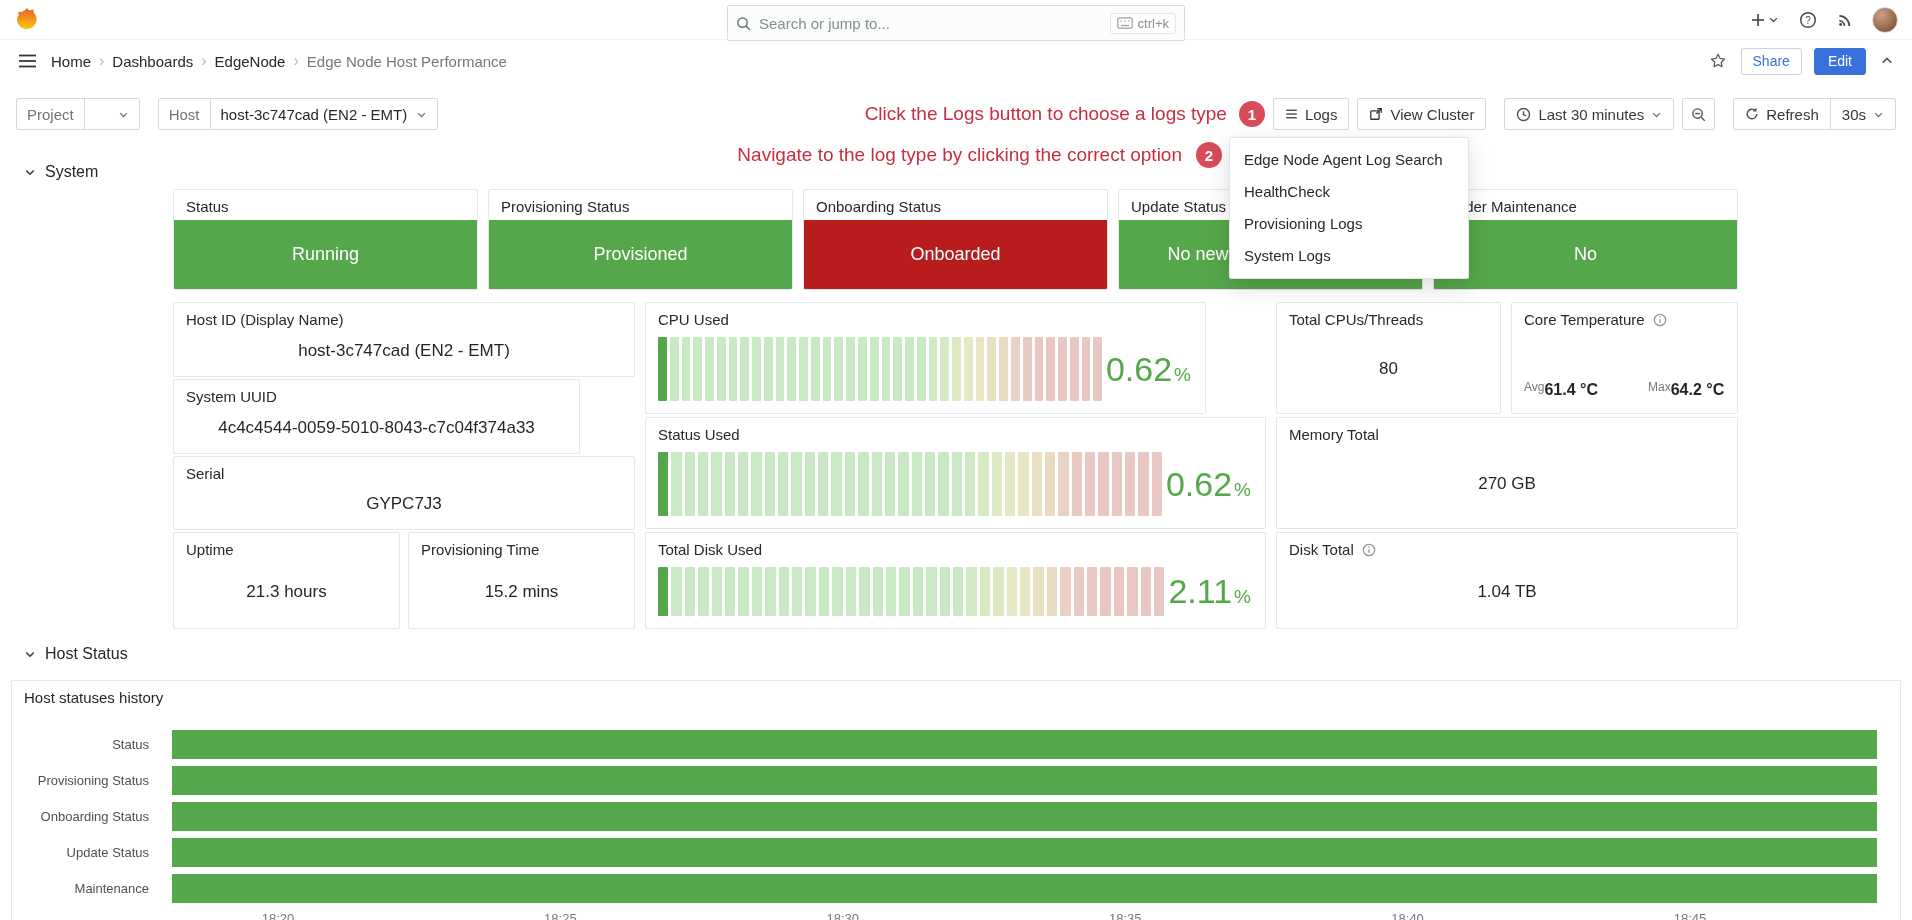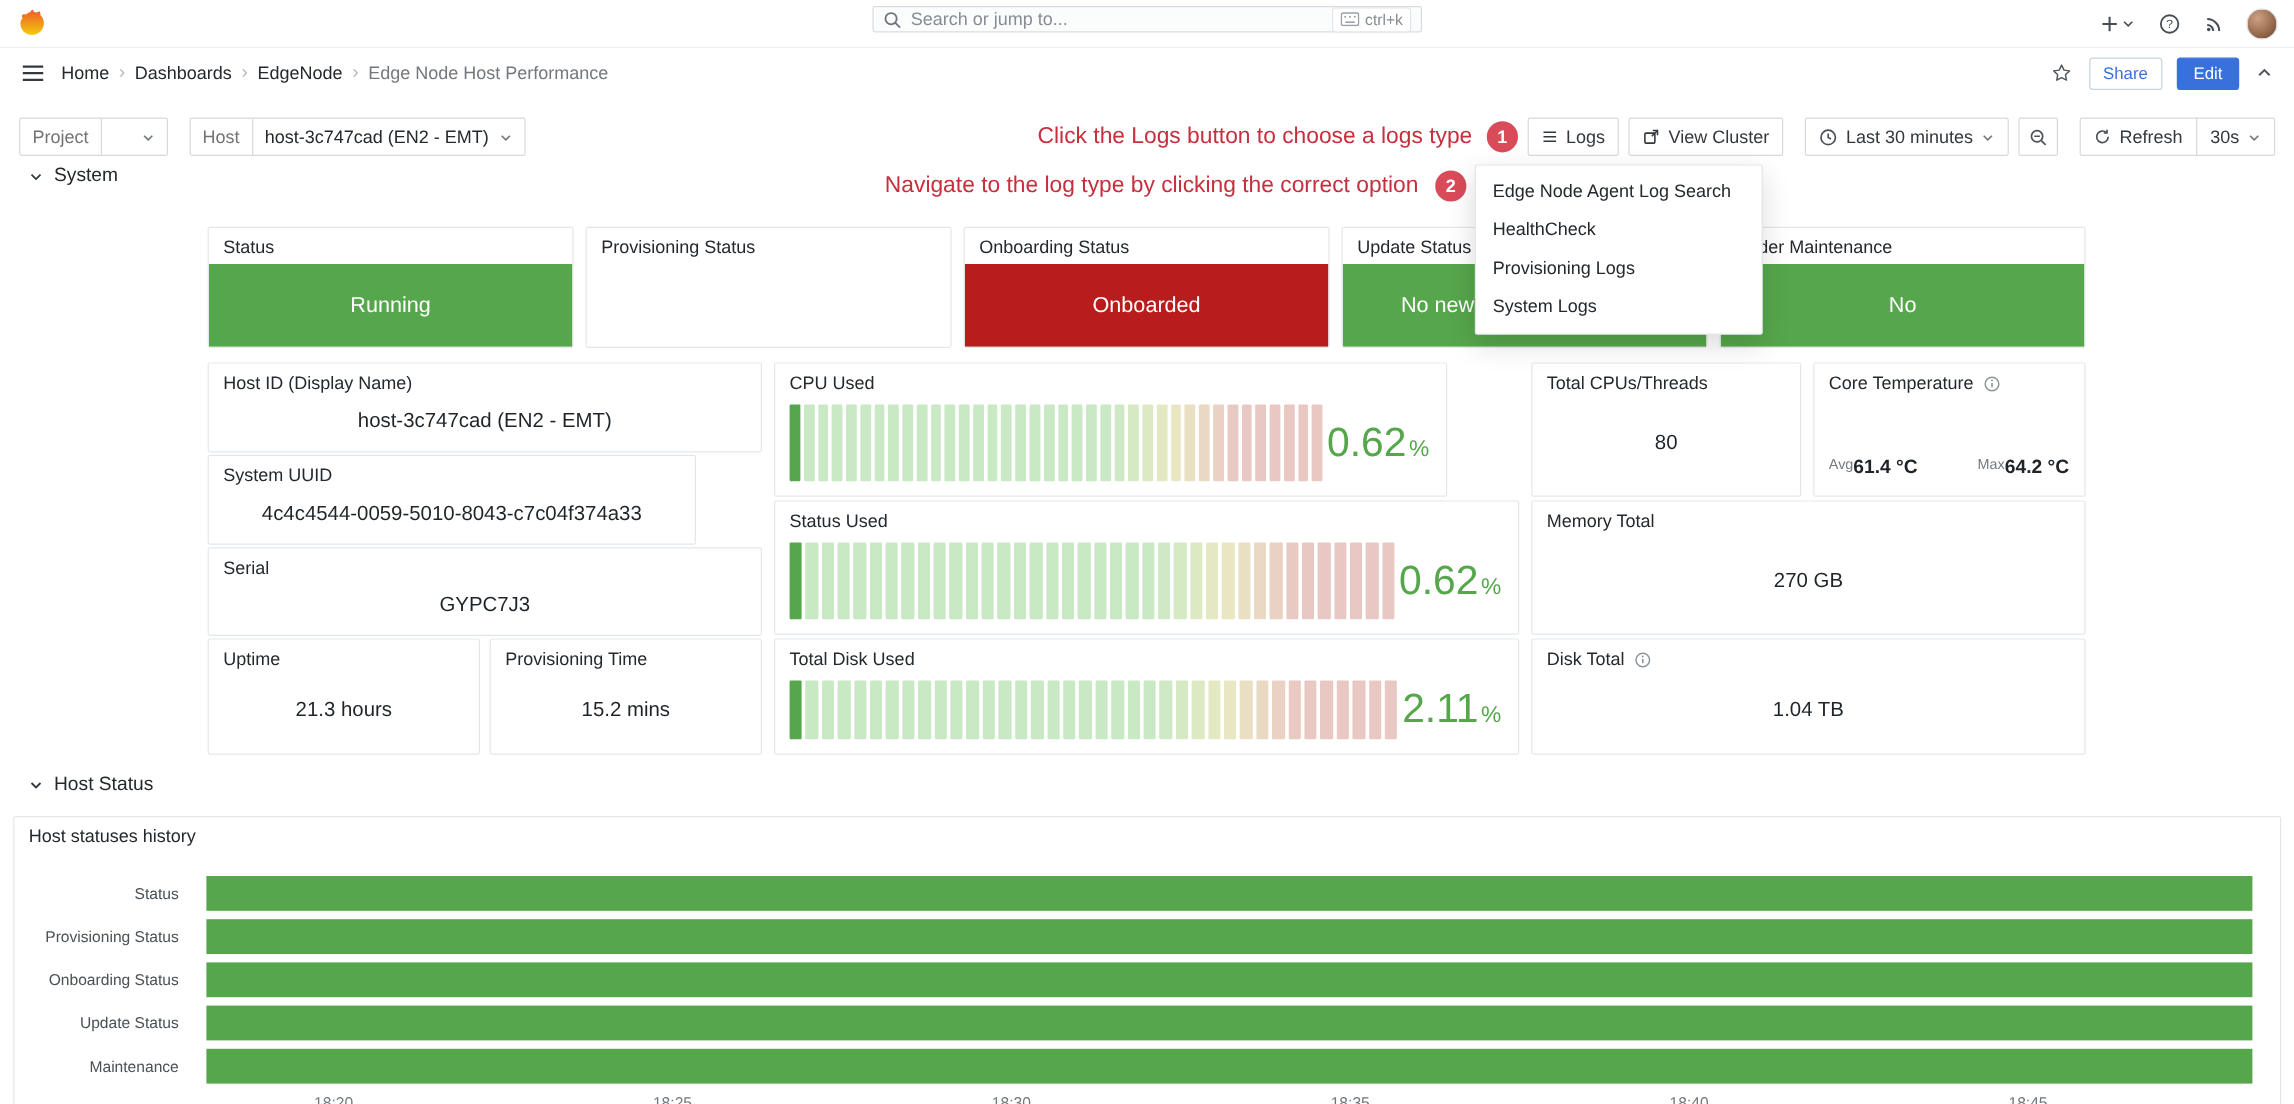--- a/index.html
+++ b/index.html
@@ -7,21 +7,21 @@
   .page {
     position:relative; width:1912px; height:920px; overflow:hidden;
     background:#ffffff; font-family:"Liberation Sans", sans-serif; color:#24292e;
   }
 
   
   .topbar { position:relative; height:40px; display:flex; align-items:center; padding:0 14px; border-bottom:1px solid #f0f1f3; background:#fff; }
   .logo { width:26px; height:26px; display:flex; align-items:center; justify-content:center; cursor:pointer; }
   .search {
     position:absolute; left:50%; top:5px; transform:translateX(-50%);
-    width:458px; height:22px; display:flex; align-items:center; gap:8px;
+    width:458px; height:36px; display:flex; align-items:center; gap:8px;
     border:1px solid #d8dce1; border-radius:2px; background:#fbfcfc; padding:0 8px;
   }
   .search input { flex:1; border:none; outline:none; background:transparent; font-size:15px; color:#42484e; font-family:inherit; }
   .search input::placeholder { color:#878d94; }
   .kbd-badge { display:inline-flex; align-items:center; gap:5px; color:#878d94; font-size:13px; border:1px solid #e3e6e9; border-radius:3px; padding:2px 6px; background:#fff; }
   .tb-right { margin-left:auto; display:flex; align-items:center; gap:16px; }
   .iconbtn { display:inline-flex; align-items:center; gap:2px; cursor:pointer; background:none; border:none; padding:2px; }
   .avatar { width:26px; height:26px; border-radius:50%; background:radial-gradient(circle at 35% 30%, #cfa184, #8a5f42 70%, #5f3f2a); border:1px solid #d8dce1; cursor:pointer; }
 
   
@@ -52,21 +52,21 @@
 
   
   .anno2 { position:absolute; top:142px; left:0; width:1222px; display:flex; justify-content:flex-end; align-items:center; gap:10px; z-index:9; }
   .logs-menu { position:absolute; left:1229px; top:137px; width:240px; background:#fff; border:1px solid #e2e5e8;
                border-radius:2px; box-shadow:0 8px 24px rgba(0,0,0,0.14); padding:6px 0; z-index:10; }
   .menu-item { height:32px; line-height:32px; padding:0 14px; font-size:15px; color:#24292e; cursor:pointer; white-space:nowrap; }
 
   
   .dash { position:absolute; left:0; top:136px; right:0; bottom:0; }
   .sec-header { position:absolute; display:flex; align-items:center; gap:9px; font-size:16px; font-weight:500; color:#24292e; cursor:pointer; }
-  .sec-system { left:24px; top:2px; }
+  .sec-system { left:24px; top:27px; }
   .sec-host { left:24px; top:509px; }
 
   .panel { position:absolute; background:#fff; border:1px solid #e4e7ea; border-radius:2px; }
   .ptitle { padding:8px 12px 0 12px; font-size:15px; font-weight:500; color:#24292e; white-space:nowrap; overflow:hidden; }
   .ptitle-row { display:flex; align-items:center; gap:8px; padding:8px 12px 0 12px; font-size:15px; font-weight:500; color:#24292e; }
   .pvalue { position:absolute; left:0; right:0; top:28px; bottom:6px; display:flex; align-items:center; justify-content:center; font-size:17px; color:#1f2429; }
 
   .status-row { position:absolute; left:173px; top:53px; width:1565px; height:101px; display:flex; gap:10px; }
   .status-panel { position:relative; flex:1; background:#fff; border:1px solid #e4e7ea; border-radius:2px; overflow:hidden; }
   .stat-fill { position:absolute; left:0; right:0; top:30px; bottom:0; background:#56a64b; color:#fff;
@@ -303,20 +303,21 @@
       <span>System</span>
     </div>
 
     <div class="status-row">
         <div class="status-panel">
           <div class="ptitle">Status</div>
           <div class="stat-fill" style="background: rgb(86, 166, 75);">Running</div>
         </div>
         <div class="status-panel">
           <div class="ptitle">Provisioning Status</div>
+          <div class="stat-fill" style="background: rgb(86, 166, 75);">Provisioned</div>
         </div>
         <div class="status-panel">
           <div class="ptitle">Onboarding Status</div>
           <div class="stat-fill" style="background: #b91c1c;">Onboarded</div>
         </div>
         <div class="status-panel">
           <div class="ptitle">Update Status</div>
           <div class="stat-fill" style="background: rgb(86, 166, 75);">No new updates available</div>
         </div>
         <div class="status-panel">

